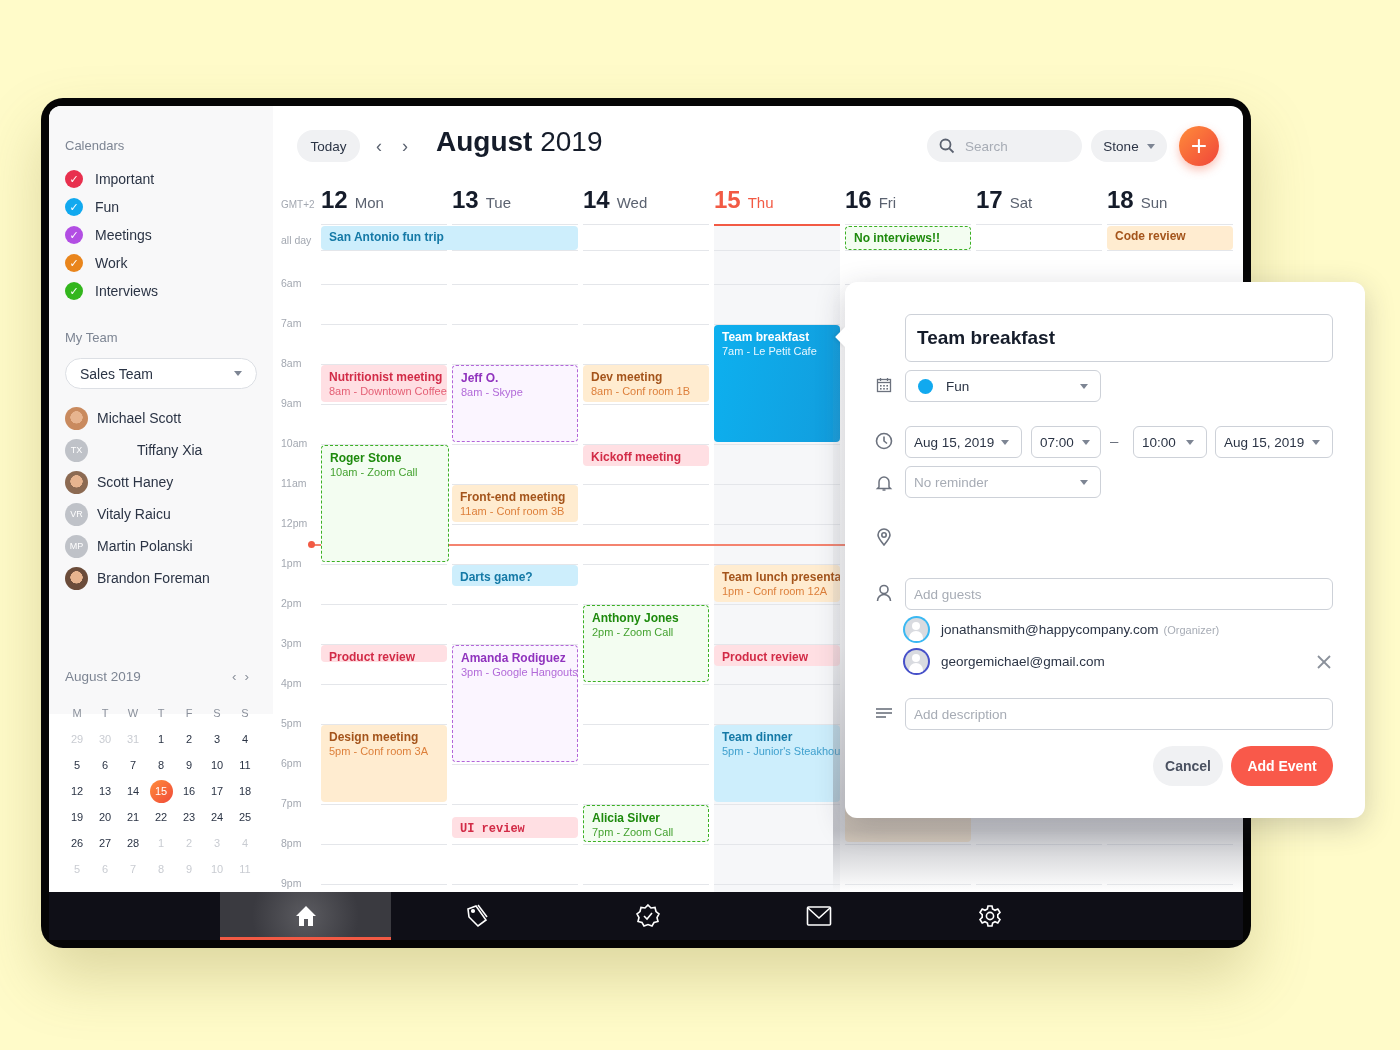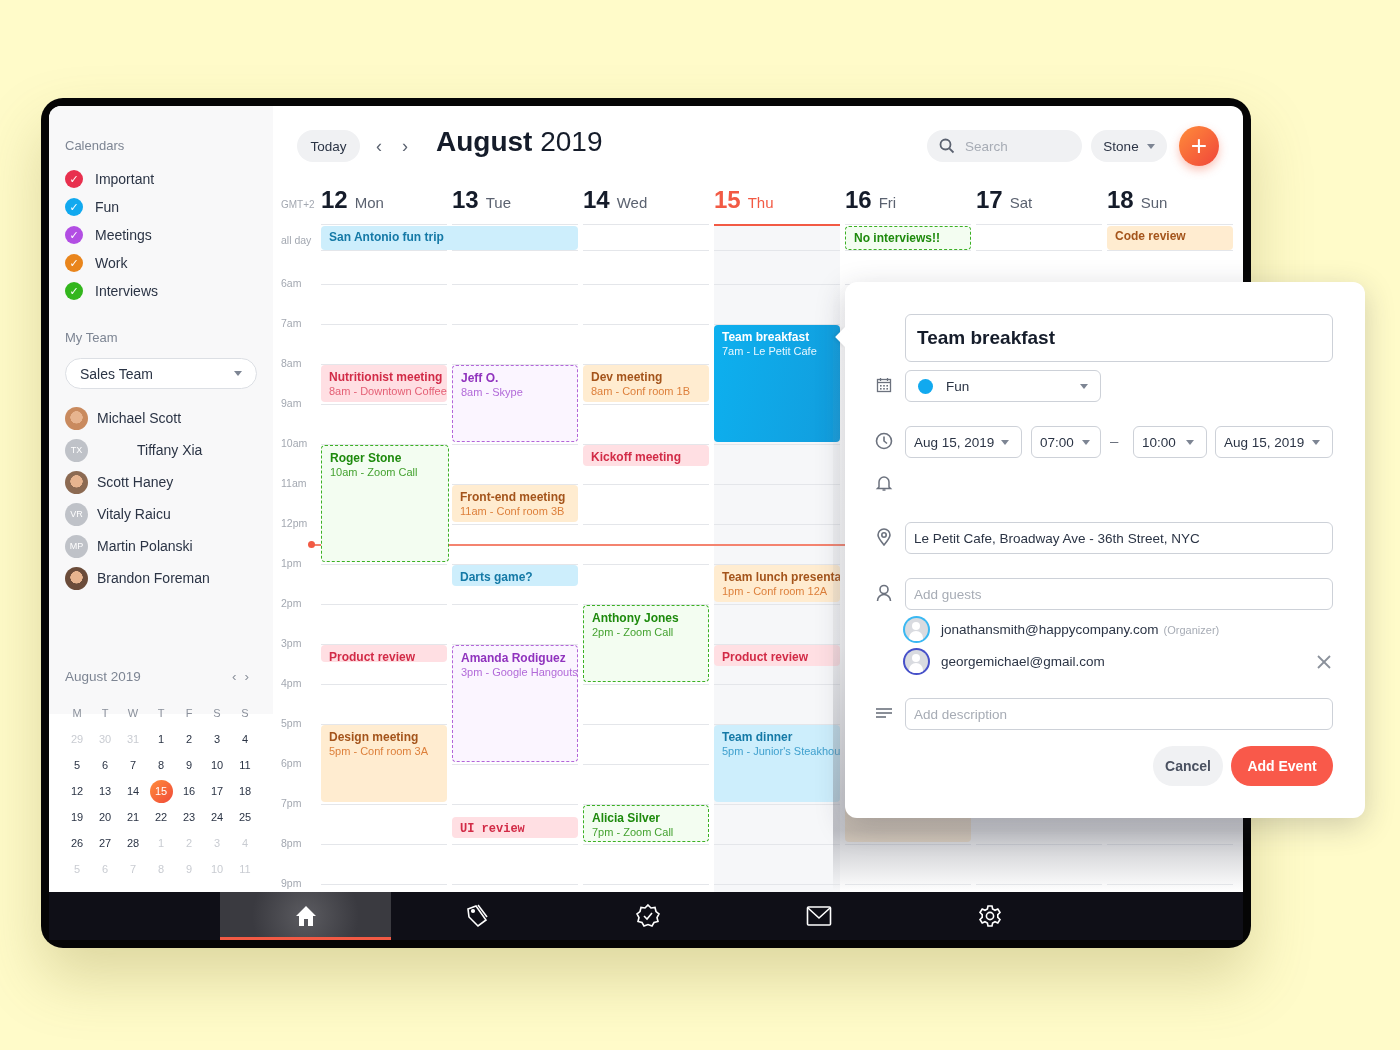--- a/index.html
+++ b/index.html
@@ -560,29 +560,30 @@
     <span>Aug 15, 2019</span>
       <span class="caret"></span>
   </div>
 
   <div class="picon" style="top:192px">
     <svg width="18" height="18" viewBox="0 0 18 18" fill="none" stroke="#6c727e" stroke-width="1.5">
         <path d="M4 13 V8 A5 5 0 0 1 14 8 V13 L15.5 14.5 H2.5 Z"></path>
         <path d="M7.5 16 H10.5"></path>
       </svg>
   </div>
+  <div class="field placeholder" style="left:60px;top:184px;width:196px;height:32px">
+    <span>No reminder</span>
+      <span class="caret"></span>
+  </div>
 
   <div class="picon" style="top:246px">
     <svg width="16" height="18" viewBox="0 0 16 18" fill="none" stroke="#6c727e" stroke-width="1.6">
         <path d="M8 17 C3 11 2 9 2 7 A6 6 0 0 1 14 7 C14 9 13 11 8 17 Z"></path>
         <circle cx="8" cy="7" r="2.2"></circle>
       </svg>
-  </div>
-  <div class="field" style="left:60px;top:240px;width:428px;height:32px">
-    <span>Le Petit Cafe, Broadway Ave - 36th Street, NYC</span>
   </div>
 
   <div class="picon" style="top:302px">
     <svg width="16" height="18" viewBox="0 0 16 18" fill="none" stroke="#6c727e" stroke-width="1.6">
         <circle cx="8" cy="5.5" r="4"></circle>
         <path d="M1.5 17 A6.5 6.5 0 0 1 14.5 17"></path>
       </svg>
   </div>
   <div class="field placeholder" style="left:60px;top:296px;width:428px;height:32px">
     <span>Add guests</span>

